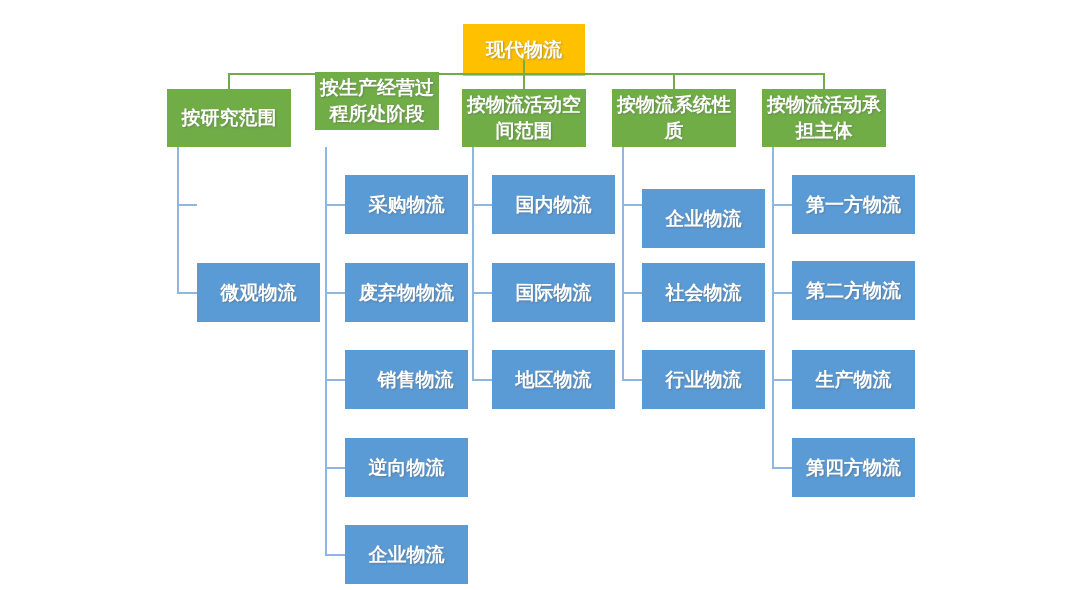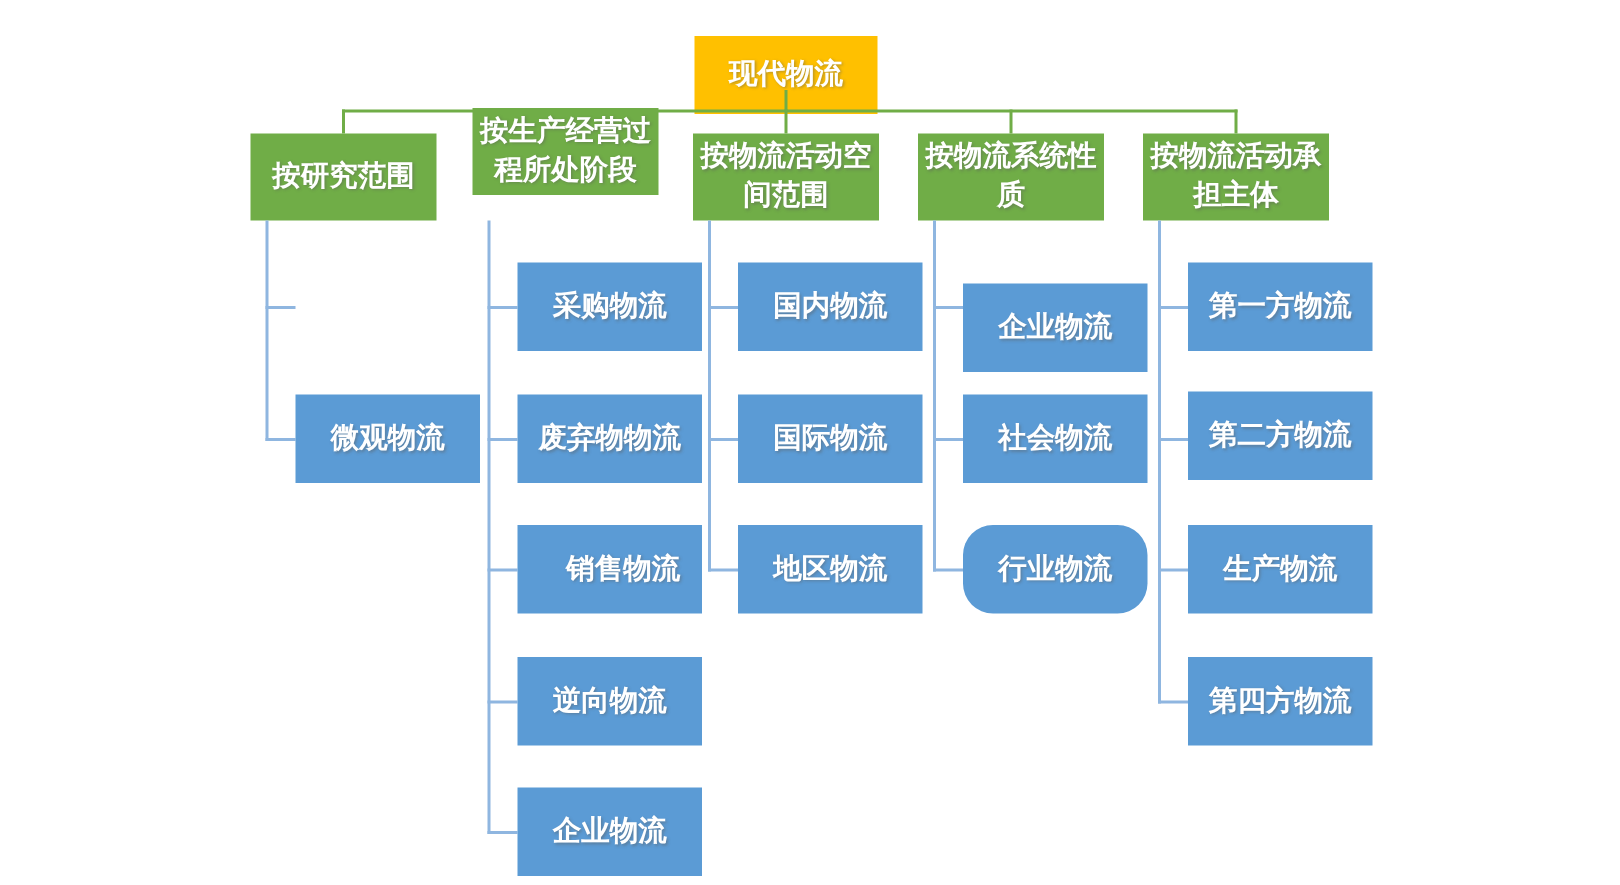--- a/index.html
+++ b/index.html
@@ -73,21 +73,21 @@
   <div class="box leaf" style="left:492px;top:175px;">国内物流</div>
   <div class="box leaf" style="left:492px;top:263px;">国际物流</div>
   <div class="box leaf" style="left:492px;top:350px;">地区物流</div>
 
   <div class="bline" style="left:622px;top:147px;width:2px;height:234px;"></div>
   <div class="bline" style="left:622px;top:204px;width:20px;height:2px;"></div>
   <div class="bline" style="left:622px;top:292px;width:20px;height:2px;"></div>
   <div class="bline" style="left:622px;top:379px;width:20px;height:2px;"></div>
   <div class="box leaf" style="left:642px;top:189px;">企业物流</div>
   <div class="box leaf" style="left:642px;top:263px;">社会物流</div>
-  <div class="box leaf" style="left:642px;top:350px;border-radius:20px;">行业物流</div>
+  <div class="box leaf" style="left:642px;top:350px;">行业物流</div>
 
   <div class="bline" style="left:772px;top:147px;width:2px;height:322px;"></div>
   <div class="bline" style="left:772px;top:204px;width:20px;height:2px;"></div>
   <div class="bline" style="left:772px;top:292px;width:20px;height:2px;"></div>
   <div class="bline" style="left:772px;top:379px;width:20px;height:2px;"></div>
   <div class="bline" style="left:772px;top:467px;width:20px;height:2px;"></div>
   <div class="box leaf" style="left:792px;top:175px;">第一方物流</div>
   <div class="box leaf" style="left:792px;top:261px;">第二方物流</div>
   <div class="box leaf" style="left:792px;top:350px;">生产物流</div>
   <div class="box leaf" style="left:792px;top:438px;">第四方物流</div>

